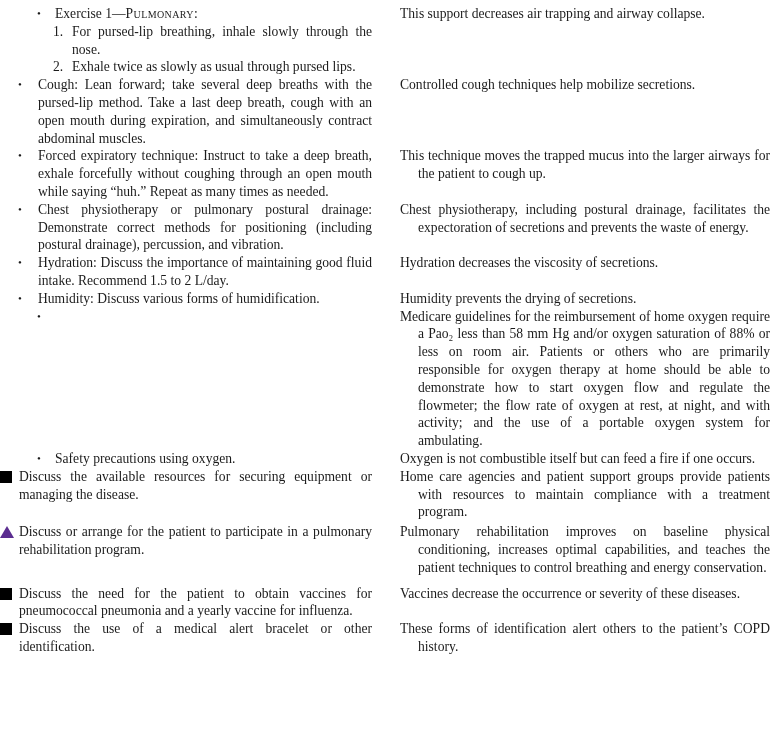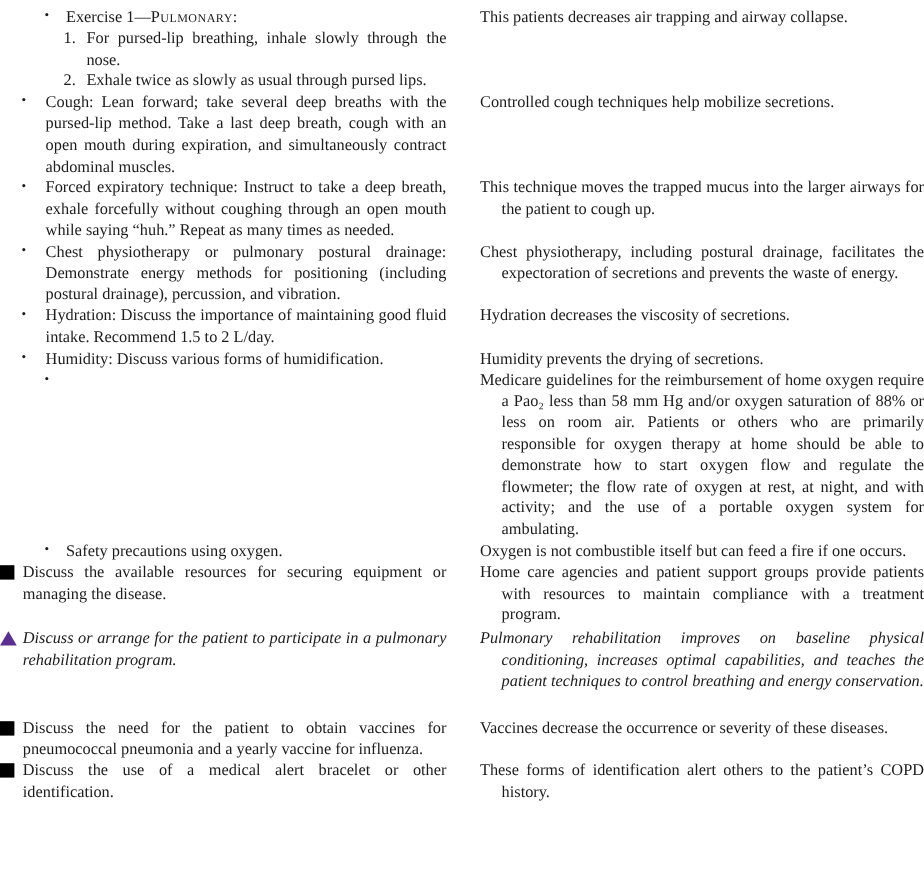--- a/index.html
+++ b/index.html
@@ -22,22 +22,22 @@
        border-left:7px solid transparent;border-right:7px solid transparent;
        border-bottom:12px solid #5b2d90;}
   .dot{position:absolute;font-size:11px;}
   .li1 > .dot{left:18px;}
   .li2 > .dot{left:37px;}
   .num{position:absolute;left:53px;}
   .smallcaps{font-variant:small-caps;letter-spacing:0.4px;}
   
   .rationale{padding-left:18px;text-indent:-18px;text-align:justify;}
   .r-medicare{min-height:142px;}
-  .mt3{margin-top:21px;}
-  .mt2{margin-top:2px;font-style:italic;}
+  .mt3{margin-top:8px;}
+  .mt2{margin-top:2px;}
 </style>
 </head>
 <body>
 
 <div class="page">
 
   <div class="row">
     <div class="col-left">
       <div class="li2">
         <span class="dot">•</span>
@@ -46,21 +46,21 @@
       <div class="numli">
         <span class="num">1.</span>
         <span>For pursed-lip breathing, inhale slowly through the nose.</span>
       </div>
       <div class="numli">
         <span class="num">2.</span>
         <span>Exhale twice as slowly as usual through pursed lips.</span>
       </div>
     </div>
     <div class="col-right">
-      <div class="rationale">This patients decreases air trapping and airway collapse.</div>
+      <div class="rationale">This support decreases air trapping and airway collapse.</div>
     </div>
   </div>
 
   <div class="row">
     <div class="col-left">
       <div class="li1">
         <span class="dot">•</span>
         <span>Cough: Lean forward; take several deep breaths with the pursed-lip method. Take a last deep breath, cough with an open mouth during expiration, and simultaneously contract abdominal muscles.</span>
       </div>
     </div>
@@ -78,21 +78,21 @@
     </div>
     <div class="col-right">
       <div class="rationale">This technique moves the trapped mucus into the larger airways for the patient to cough up.</div>
     </div>
   </div>
 
   <div class="row">
     <div class="col-left">
       <div class="li1">
         <span class="dot">•</span>
-        <span>Chest physiotherapy or pulmonary postural drainage: Demonstrate energy methods for positioning (including postural drainage), percussion, and vibration.</span>
+        <span>Chest physiotherapy or pulmonary postural drainage: Demonstrate correct methods for positioning (including postural drainage), percussion, and vibration.</span>
       </div>
     </div>
     <div class="col-right">
       <div class="rationale">Chest physiotherapy, including postural drainage, facilitates the expectoration of secretions and prevents the waste of energy.</div>
     </div>
   </div>
 
   <div class="row">
     <div class="col-left">
       <div class="li1">

